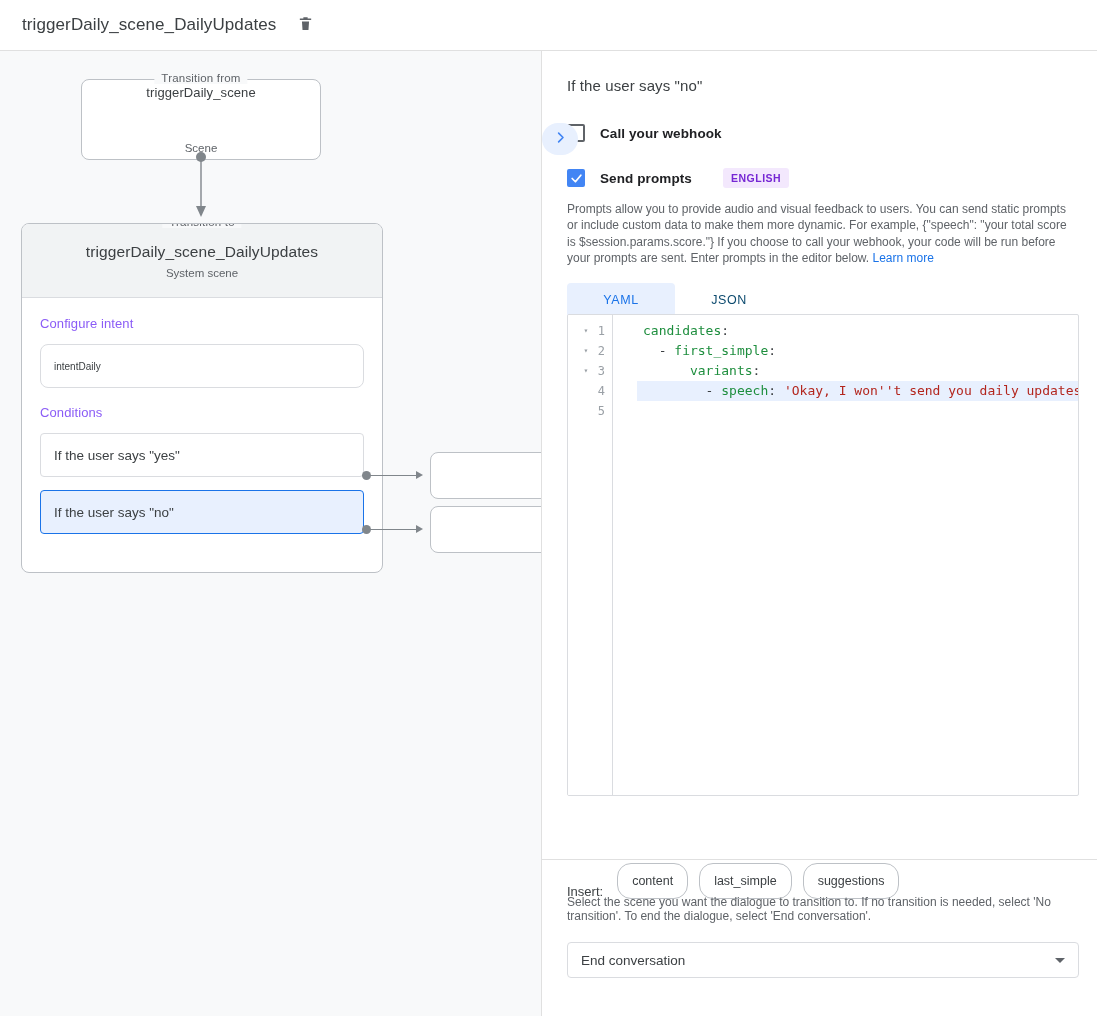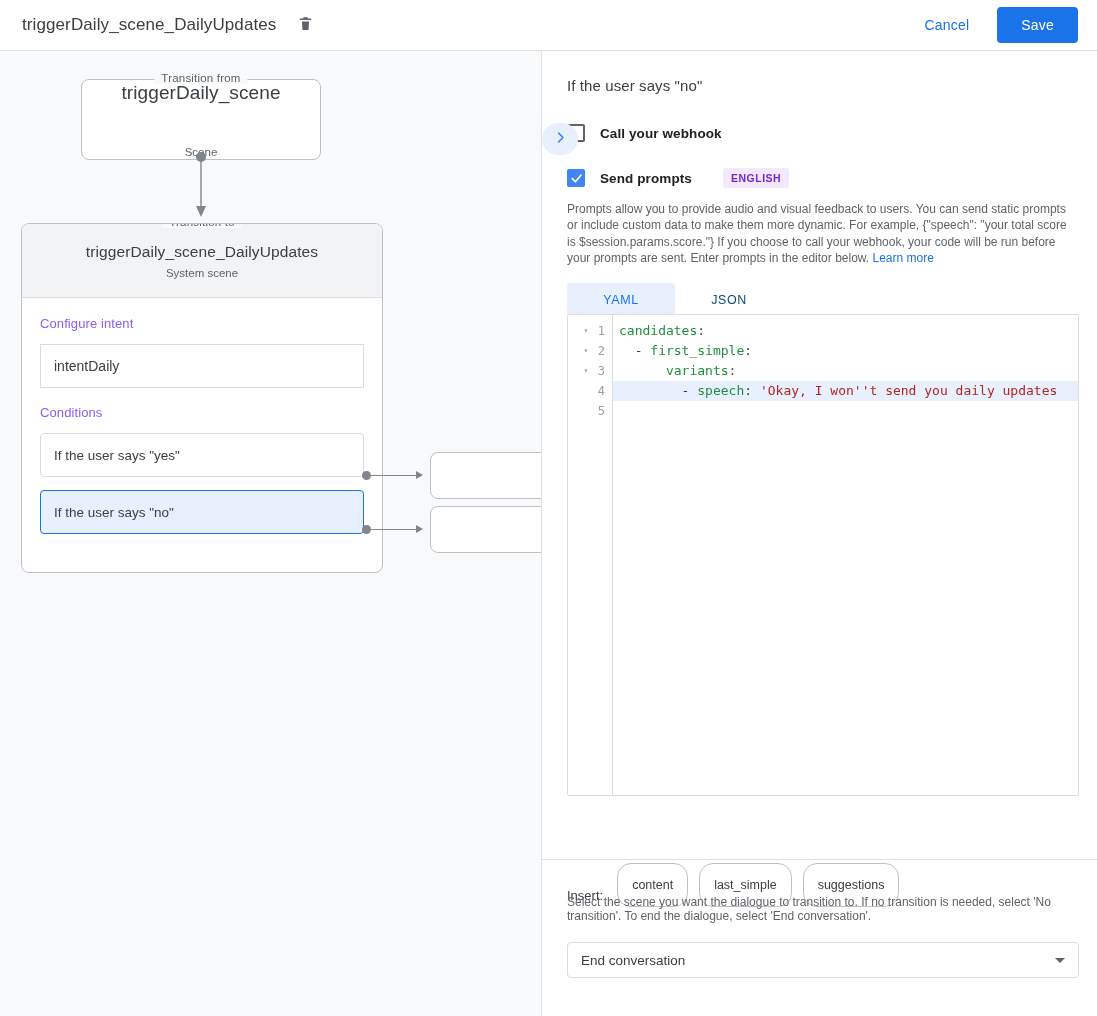--- a/index.html
+++ b/index.html
@@ -72,21 +72,21 @@
     white-space: nowrap;
   }
 
   
   #node-from {
     left: 81px; top: 28px; width: 240px; height: 81px;
     display: flex; flex-direction: column;
     align-items: center; justify-content: center; gap: 36px;
   }
   #node-from .node-title {
-    font-size: 19px; color: #3c4043; letter-spacing: .1px;
+    font-size: 13px; color: #3c4043; letter-spacing: .1px;
   }
   #node-from .node-sub {
     font-size: 11.5px; color: #5f6368; margin-top: 6px;
   }
   #legend-from { left: 50%; transform: translateX(-50%); }
 
   
   #connector { position: absolute; left: 81px; top: 100px; width: 240px; height: 70px; }
 
   
@@ -106,24 +106,24 @@
   }
   #node-to-header .node-title { font-size: 15.5px; color: #3c4043; letter-spacing: .1px; }
   #node-to-header .node-sub { font-size: 11.5px; color: #5f6368; margin-top: 6px; }
 
   .section-label {
     font-size: 13px; color: #8b5cf6; letter-spacing: .1px;
   }
   #intent-section { padding: 18px 18px 0 18px; }
   #intent-input {
     margin-top: 13px; height: 44px;
-    border: 1px solid #dadce0; border-radius: 0;
+    border: 1px solid #dadce0; border-radius: 8px;
     background: #fff;
     display: flex; align-items: center; padding-left: 13px;
-    font-size: 14px; color: #3c4043;
+    font-size: 10px; color: #3c4043;
     cursor: text;
   }
   #conditions-section { padding: 17px 18px 0 18px; }
   .condition-row {
     margin-top: 13px; height: 44px;
     border: 1px solid #dadce0; border-radius: 4px;
     background: #ffffff;
     display: flex; align-items: center; padding-left: 13px;
     font-size: 13.5px; color: #3c4043;
     cursor: pointer;
@@ -241,35 +241,36 @@
   #code-area {
     flex: 1; padding-top: 6px; position: relative; overflow: hidden;
   }
   .code-line {
     height: 20px; line-height: 20px;
     font-family: "DejaVu Sans Mono", monospace;
     font-size: 13px;
     white-space: pre;
     padding-left: 6px;
     color: #3c4043;
+    margin-left: 24px;
   }
   .code-line.hl { background: #e8f0fe; }
   .tok-key { color: #1e8e3e; }
   .tok-punct { color: #3c4043; }
   .tok-str { color: #b3261e; }
 
   
   #insert-row {
     position: absolute; left: 25px; top: 812px;
     display: flex; align-items: center; gap: 11px;
   }
   #insert-label { font-size: 13px; color: #3c4043; margin-right: 3px; margin-top: 20px; }
   .chip {
     border: 1px solid #bdc1c6; border-radius: 14px;
-    height: 44px; padding: 0 14px;
+    height: 36px; padding: 0 14px;
     display: flex; align-items: center;
     font-size: 12.5px; color: #3c4043;
     cursor: pointer; background: #fff;
   }
 
   #panel-divider {
     position: absolute; left: 0; top: 808px;
     width: 555px; height: 1px; background: #e0e0e0;
   }
 
@@ -301,24 +302,20 @@
 <body>
 
 <div id="topbar">
   <div id="page-title">triggerDaily_scene_DailyUpdates</div>
   <div id="delete-btn">
     <span>
       <svg width="17" height="17" viewBox="0 0 24 24" fill="#5f6368">
         <path d="M9 3h6v2h5v2H4V5h5V3zm-2 6h10l-.8 12H7.8L7 9z"></path>
       </svg>
     </span>
-  </div>
-  <div id="topbar-actions">
-    <button id="cancel-btn">Cancel</button>
-    <button id="save-btn">Save</button>
   </div>
 </div>
 
 <div id="canvas">
 
   <div id="node-from" class="fieldset-box">
     <div id="legend-from" class="fieldset-legend">Transition from</div>
     <div class="node-title">triggerDaily_scene</div>
     <div class="node-sub">Scene</div>
   </div>

